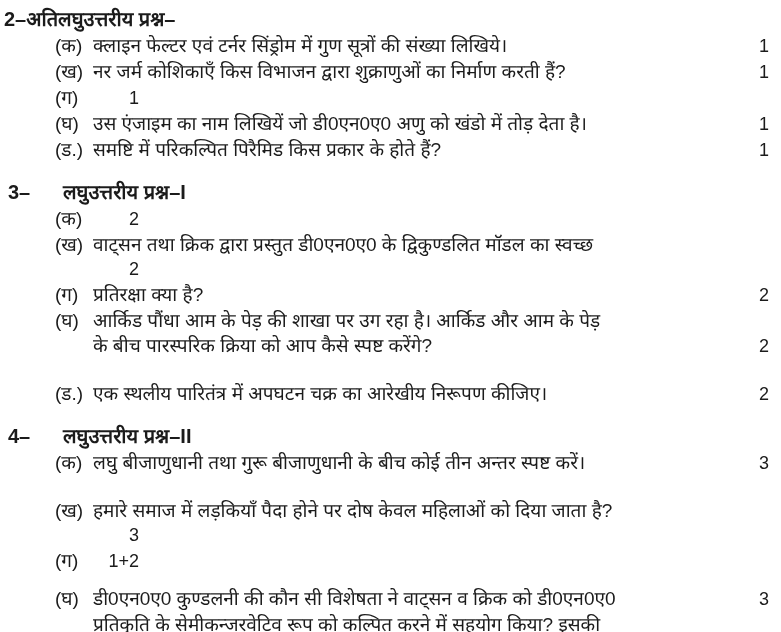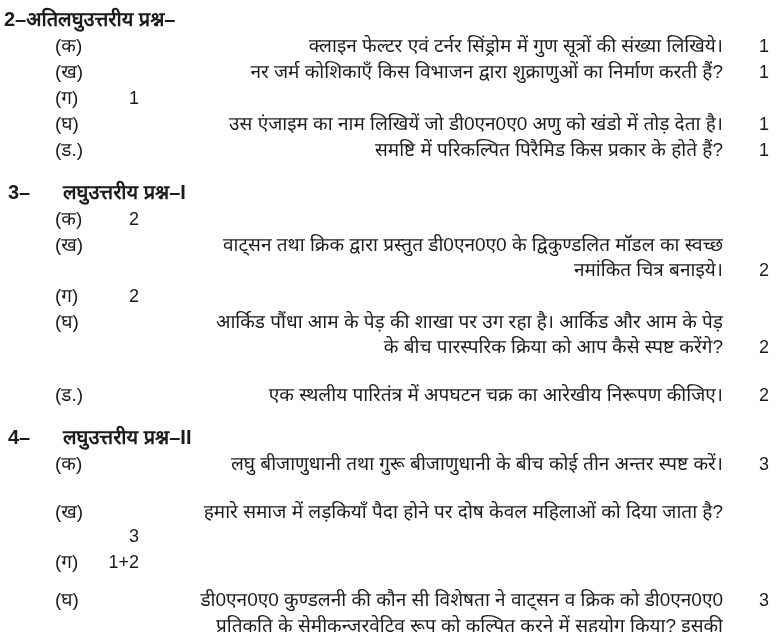--- a/index.html
+++ b/index.html
@@ -26,21 +26,21 @@
   .qline {
     display: flex;
     align-items: baseline;
     font-size: 19px;
     line-height: 25px;
     padding-left: 55px;
     padding-right: 12px;
     white-space: nowrap;
   }
   .qlabel { width: 38px; flex-shrink: 0; }
-  .qtext  { flex: 1; overflow: hidden; text-align: right; }
+  .qtext  { flex: 1; overflow: hidden; }
   .qmarks { width: 46px; flex-shrink: 0; text-align: right; font-size: 18px; }
 
   .sec { margin-top: 0; }
   .sec + .sec { margin-top: 16px; }
   .mt-lg { margin-top: 22px; }
   .mt-md { margin-top: 12px; }
 </style>
 </head>
 <body>
 
@@ -86,25 +86,25 @@
       <span class="qlabel">(क)</span>
       <span class="qmarks">2</span>
     </div>
     <div class="qline">
       <span class="qlabel">(ख)</span>
       <span class="qtext">वाट्सन तथा क्रिक द्वारा प्रस्तुत डी0एन0ए0 के द्विकुण्डलित मॉडल का स्वच्छ</span>
       <span class="qmarks"></span>
     </div>
     <div class="qline">
       <span class="qlabel"></span>
-      <span class="qtext">नमांकित चित्र बनाइये।</span>
       <span class="qmarks">2</span>
     </div>
     <div class="qline">
       <span class="qlabel">(ग)</span>
+      <span class="qtext">प्रतिरक्षा क्या है?</span>
       <span class="qmarks">2</span>
     </div>
     <div class="qline">
       <span class="qlabel">(घ)</span>
       <span class="qtext">आर्किड पौंधा आम के पेड़ की शाखा पर उग रहा है। आर्किड और आम के पेड़</span>
       <span class="qmarks"></span>
     </div>
     <div class="qline">
       <span class="qlabel"></span>
       <span class="qtext">के बीच पारस्परिक क्रिया को आप कैसे स्पष्ट करेंगे?</span>

